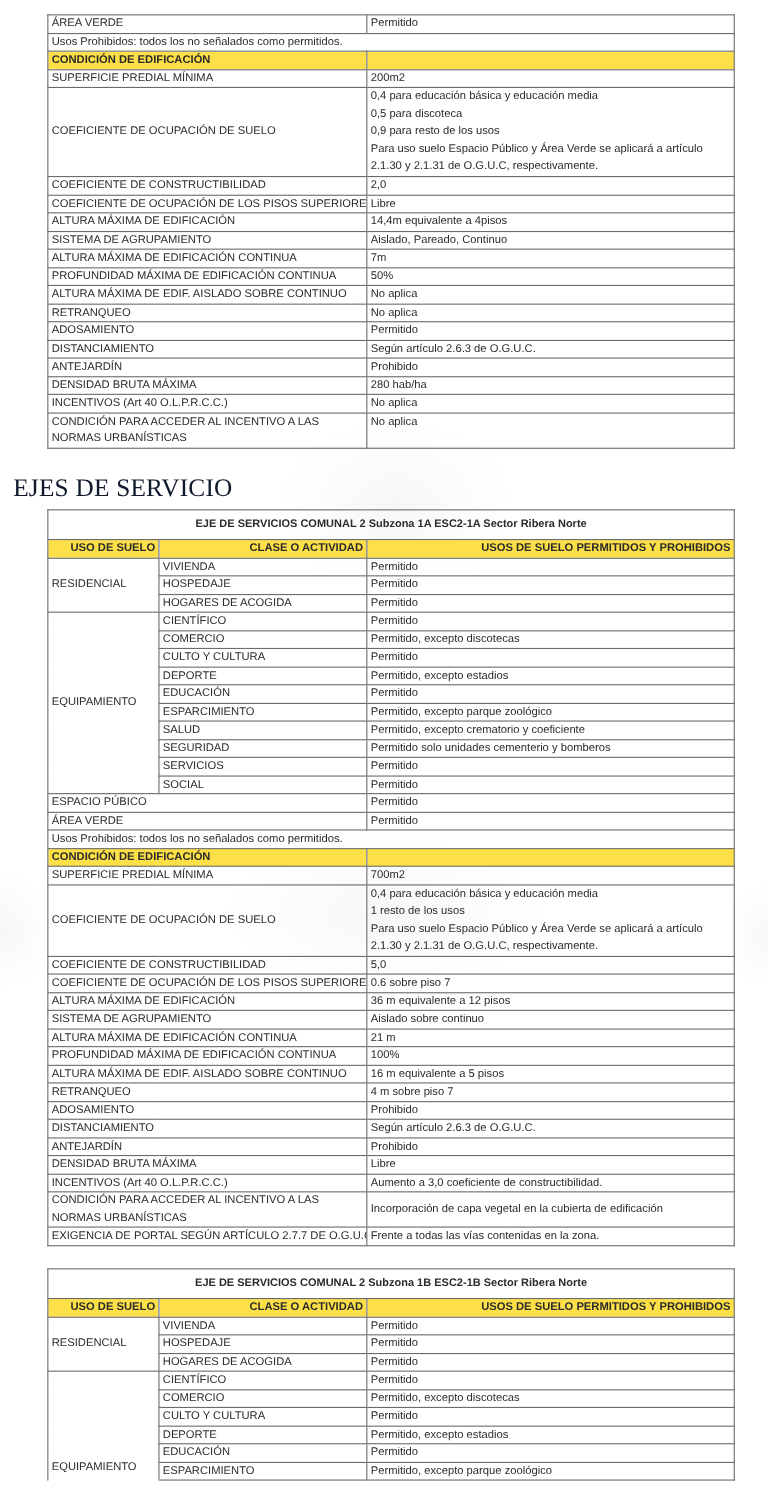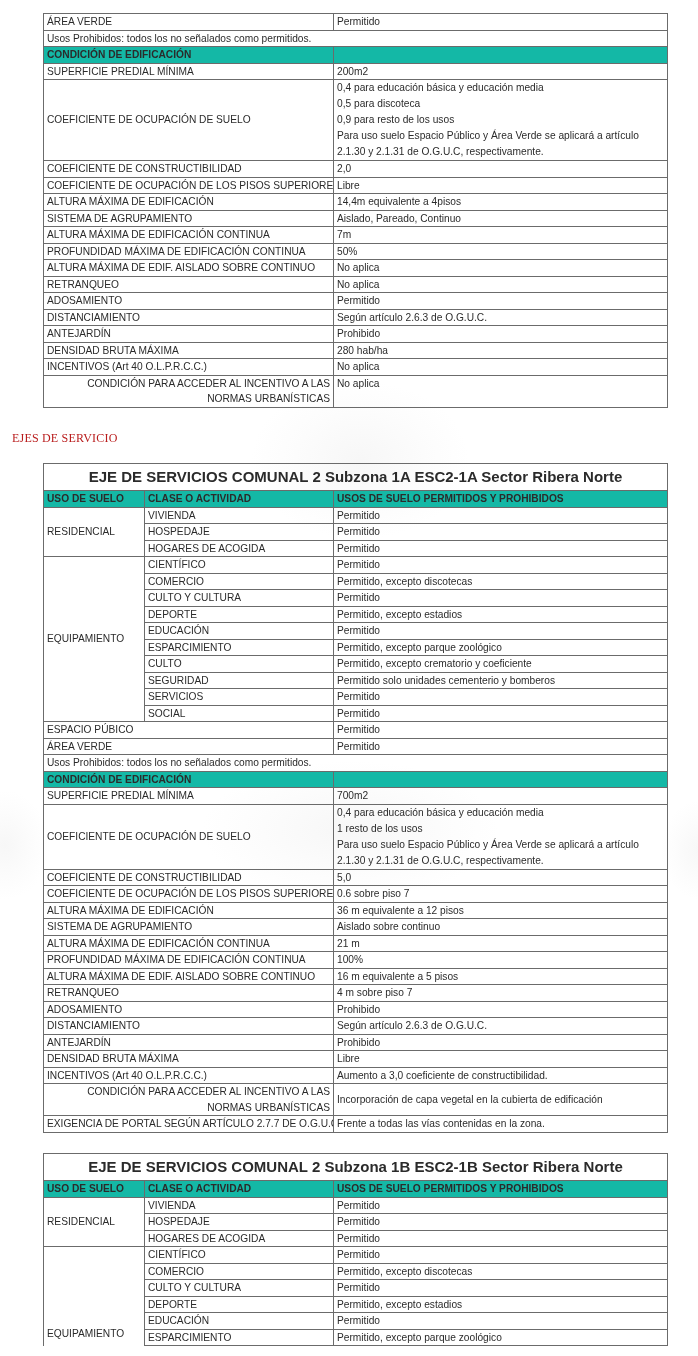--- a/index.html
+++ b/index.html
@@ -18,31 +18,31 @@
     border-collapse: collapse; table-layout: fixed;
     font-size: 10.2px; line-height: 15.5px;
   }
   table.doc td {
     border: 1px solid #6b6b6b;
     padding: 0 3px;
     vertical-align: middle;
     white-space: nowrap;
     overflow: hidden;
   }
-  table.doc td.wrap { white-space: normal; text-align: right; }
+  table.doc td.wrap { white-space: normal; }
   table.doc td.top { vertical-align: top; }
-  table.doc tr.gray td { background: #14b8a6; }
+  table.doc tr.gray td { background: #fde047; }
   table.doc td.bold { font-weight: bold; }
-  table.doc td.title { text-align: center; font-weight: bold; font-size: 15px; height: 26px; }
-  table.doc td.hdr { text-align: left; font-weight: bold; }
+  table.doc td.title { text-align: center; font-weight: bold; font-size: 10px; height: 26px; }
+  table.doc td.hdr { text-align: right; font-weight: bold; }
   .multi div { line-height: 16px; }
   .heading {
     position: absolute; left: 12px; top: 431px;
     font-family: "Liberation Serif", "DejaVu Serif", serif;
-    font-size: 12px; color: #b91c1c; letter-spacing: 0.2px;
+    font-size: 23px; color: #0f172a; letter-spacing: 0.2px;
   }
   td.noborder-bottom { border-bottom: none !important; }
 </style>
 </head>
 <body>
 
 <div class="watermark" style="left:250px; top:380px; width:220px; height:160px;"></div>
 <div class="watermark" style="left:-40px; top:790px; width:90px; height:110px;"></div>
 <div class="watermark" style="left:660px; top:800px; width:80px; height:100px;"></div>
 <div class="watermark" style="left:200px; top:760px; width:300px; height:140px;"></div>
@@ -186,21 +186,21 @@
       </tr>
   <tr>
         <td>EDUCACIÓN</td>
         <td>Permitido</td>
       </tr>
   <tr>
         <td>ESPARCIMIENTO</td>
         <td>Permitido, excepto parque zoológico</td>
       </tr>
   <tr>
-        <td>CULTO</td>
+        <td>SALUD</td>
         <td>Permitido, excepto crematorio y coeficiente</td>
       </tr>
   <tr>
         <td>SEGURIDAD</td>
         <td>Permitido solo unidades cementerio y bomberos</td>
       </tr>
   <tr>
         <td>SERVICIOS</td>
         <td>Permitido</td>
       </tr>

